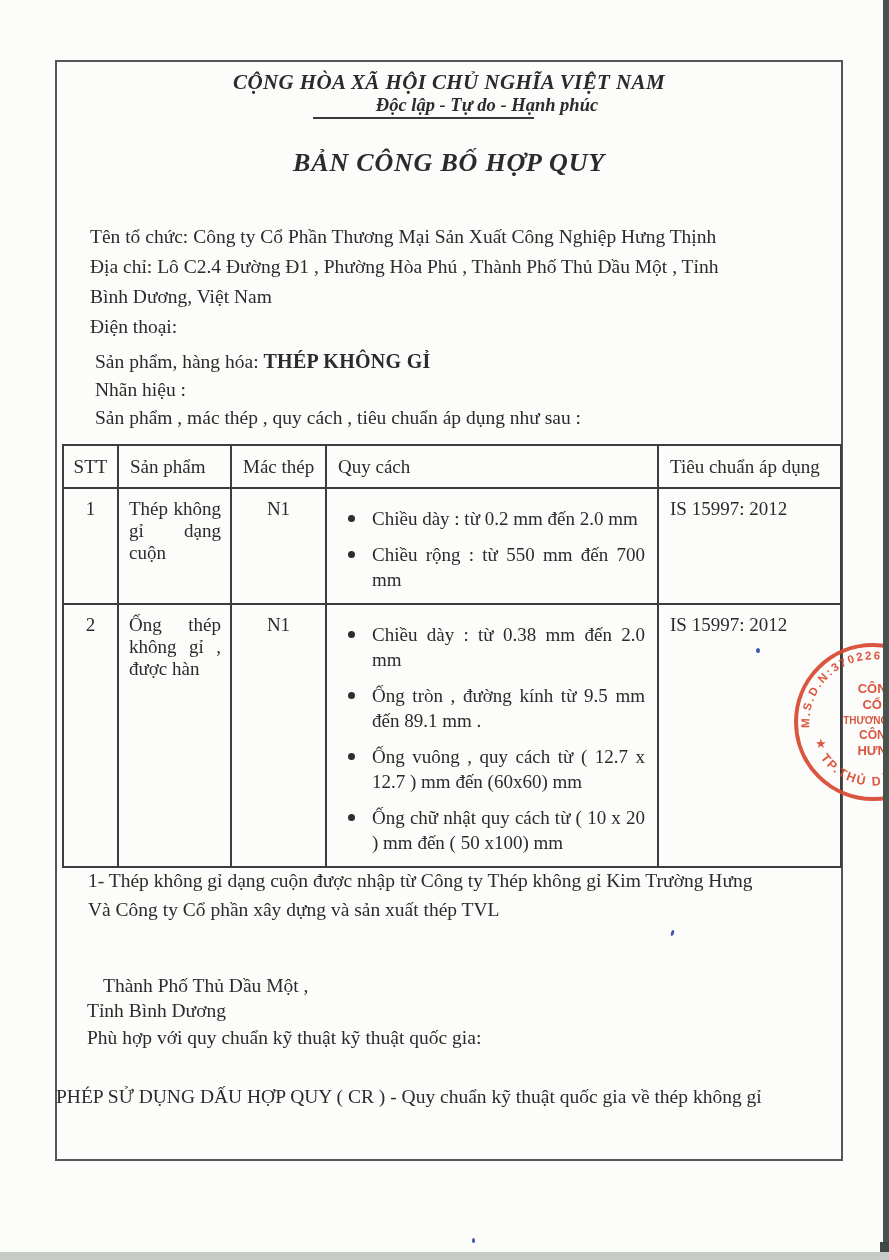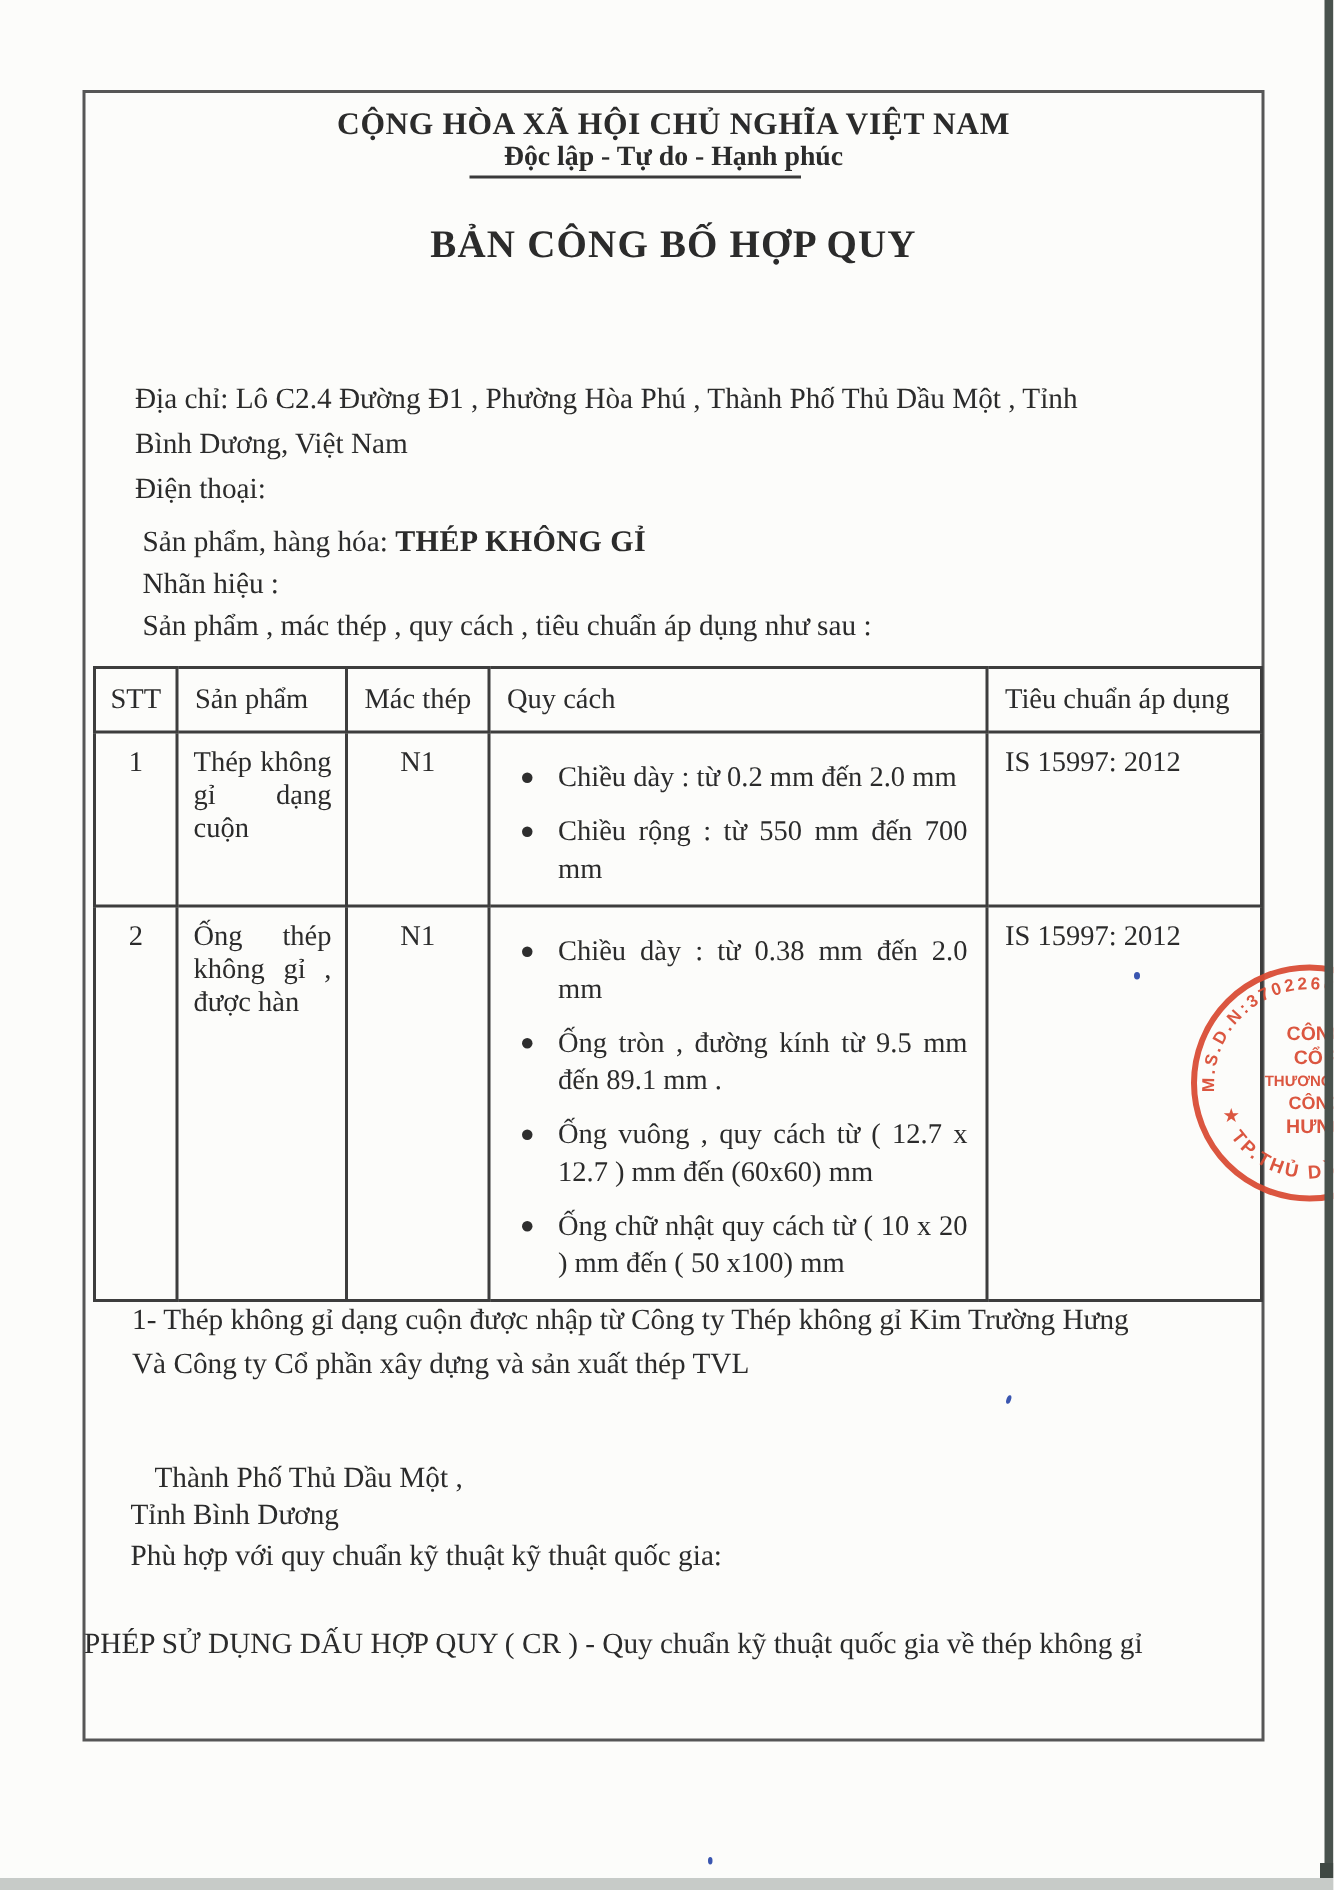--- a/index.html
+++ b/index.html
@@ -10,24 +10,24 @@
     color:#2b2b2b;
   }
   
   .edge-right{position:absolute; top:0; right:0; width:6px; height:1252px; background:#49524d; z-index:40;}
   .edge-right::after{content:""; position:absolute; left:-3px; bottom:0; width:9px; height:10px; background:#3f4843;}
   .edge-bottom{position:absolute; left:0; top:1252px; width:889px; height:8px; background:#c7cbc8; z-index:39;}
   
   .doc-border{position:absolute; left:55px; top:60px; width:788px; height:1101px; border:2px solid #565656; box-sizing:border-box; z-index:1;}
 
   .abs{position:absolute; z-index:2; white-space:nowrap;}
-  .center-block{left:55px; width:788px; text-align:center; white-space:normal;}
+  .center-block{left:55px; width:788px; text-align:center; white-space:normal;font-style:italic;}
 
   .republic1{top:70px; font-size:21px; font-weight:bold; letter-spacing:.4px;}
-  .republic2{top:95px; font-size:18.5px; font-weight:bold;}
+  .republic2{top:95px; font-size:18.5px; font-weight:bold;padding-left:38px;}
   .motto-underline{position:absolute; left:313px; top:117px; width:221px; height:2px; background:#3a3a3a; z-index:2;}
   .doc-title{top:148px; font-size:26px; font-weight:bold; letter-spacing:.8px;}
   .doc-number{top:186px; font-size:20px;}
 
   .bodyline{font-size:19.5px; z-index:2;}
   .org1{left:90px; top:226px;}
   .org2{left:90px; top:256px;}
   .org3{left:90px; top:286px;}
   .org4{left:90px; top:316px;}
   .prod1{left:95px; top:350px;}
@@ -79,20 +79,21 @@
 <div class="page">
 
   <div class="doc-border"></div>
 
   <div class="abs center-block republic1">CỘNG HÒA XÃ HỘI CHỦ NGHĨA VIỆT NAM</div>
   <div class="abs center-block republic2">Độc lập - Tự do - Hạnh phúc</div>
   <div class="motto-underline"></div>
 
   <div class="abs center-block doc-title">BẢN CÔNG BỐ HỢP QUY</div>
 
+  <div class="abs bodyline org1">Tên tổ chức: Công ty Cổ Phần Thương Mại Sản Xuất Công Nghiệp Hưng Thịnh</div>
   <div class="abs bodyline org2">Địa chỉ: Lô C2.4 Đường Đ1 , Phường Hòa Phú , Thành Phố Thủ Dầu Một , Tỉnh</div>
   <div class="abs bodyline org3">Bình Dương, Việt Nam</div>
   <div class="abs bodyline org4">Điện thoại:</div>
 
   <div class="abs bodyline prod1"><span>Sản phẩm, hàng hóa: </span><b>THÉP KHÔNG GỈ</b></div>
   <div class="abs bodyline prod2">Nhãn hiệu :</div>
   <div class="abs bodyline prod3">Sản phẩm , mác thép , quy cách , tiêu chuẩn áp dụng như sau :</div>
 
   <table class="spec">
     <colgroup>

